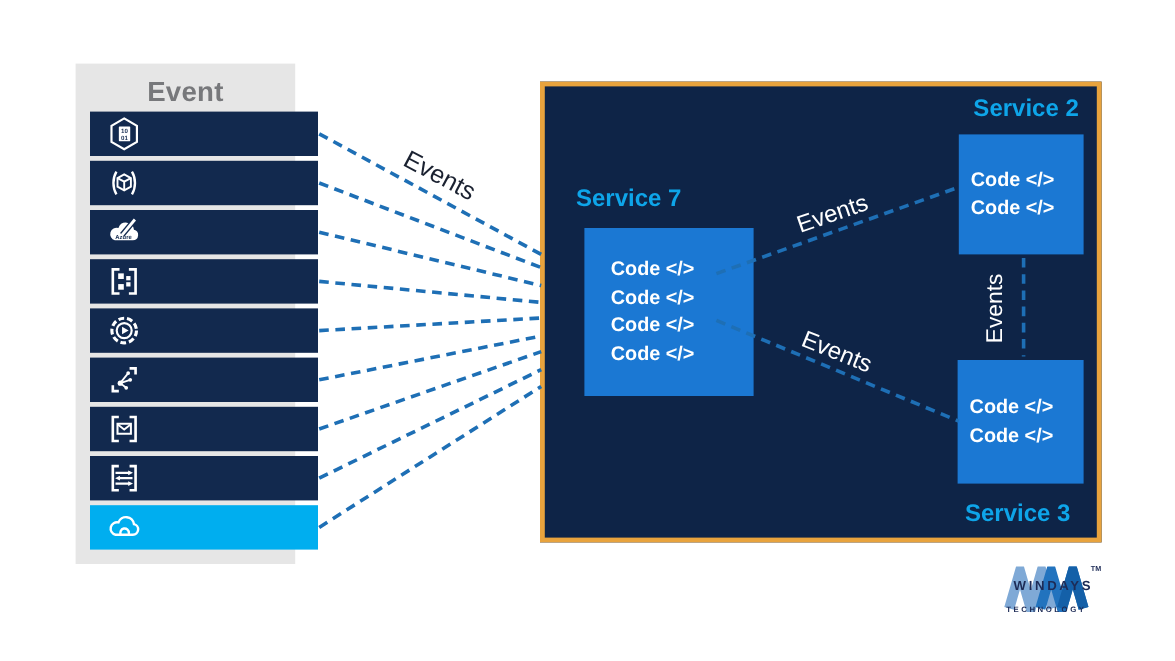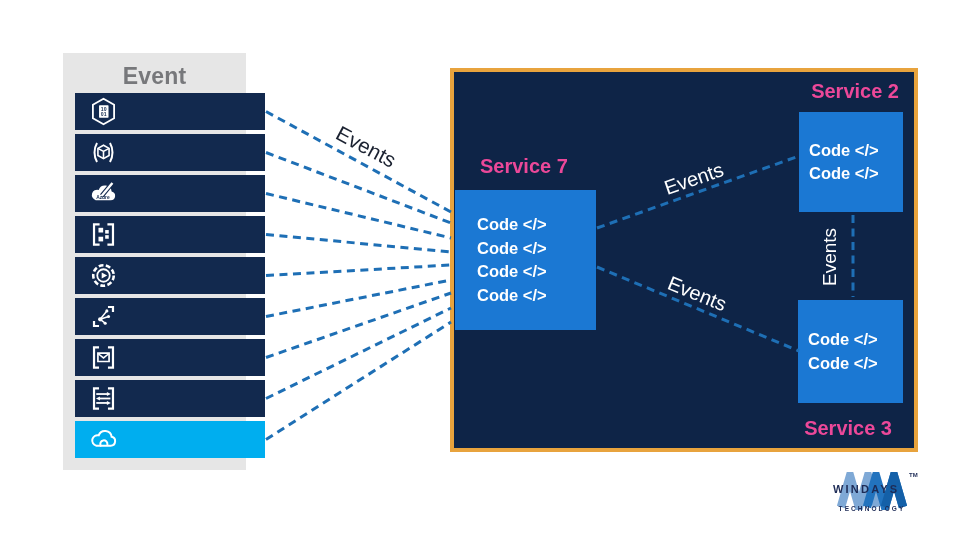--- a/index.html
+++ b/index.html
@@ -14,42 +14,42 @@
   .rows{position:absolute;left:12px;top:40px;width:190px;}
   .pub-row{height:37px;margin-bottom:4px;background:#12294E;display:flex;align-items:center;padding-left:14px;box-sizing:border-box;}
   .pub-row.highlight{background:#00AEEF;}
   .pub-row svg{width:29px;height:29px;display:block;}
   .pub-row svg *{vector-effect:non-scaling-stroke;}
   
   .app-title{position:absolute;left:450px;top:38px;width:468px;text-align:center;
     color:#16243F;font-size:21px;font-weight:700;letter-spacing:.5px;}
   .app-box{position:absolute;left:450px;top:68px;width:468px;height:384px;
     background:#0E2447;border:4px solid #E8A33D;box-sizing:border-box;}
-  .svc-label{position:absolute;color:#ec4899;font-size:20px;font-weight:600;white-space:nowrap;}
+  .svc-label{position:absolute;color:#0ea5e9;font-size:20px;font-weight:600;white-space:nowrap;}
   .code-block{position:absolute;background:#1B78D3;display:flex;flex-direction:column;
-    justify-content:center;color:#fff;font-size:16.5px;font-weight:600;line-height:23.5px;box-sizing:border-box;}
+    justify-content:center;color:#fff;font-size:16.5px;font-weight:600;line-height:23.5px;box-sizing:border-box;margin-left:32px;}
   .s1-label{left:26px;top:83px;}
   .s1-block{left:1px;top:118px;width:141px;height:140px;padding-left:22px;}
   .s2-label{right:15px;top:8px;}
   .s2-block{right:11px;top:40px;width:104px;height:100px;padding-left:10px;}
   .s3-block{right:11px;top:228px;width:105px;height:103px;padding-left:10px;}
   .s3-label{right:22px;bottom:8px;}
   
   .connections{position:absolute;left:0;top:0;width:979px;height:551px;pointer-events:none;}
   .connections line{stroke:#1E6FB5;stroke-width:3;stroke-dasharray:8 5.5;}
   
   .ev{position:absolute;white-space:nowrap;transform-origin:center;}
   .ev-dark{left:366px;top:147px;color:#1A2130;font-size:21px;transform:translate(-50%,-50%) rotate(28deg);}
   .ev-s2{left:694px;top:179px;color:#fff;font-size:20px;transform:translate(-50%,-50%) rotate(-19deg);}
   .ev-s3{left:697px;top:294px;color:#fff;font-size:20px;transform:translate(-50%,-50%) rotate(22deg);}
   .ev-vert{left:830px;top:257px;color:#fff;font-size:19px;transform:translate(-50%,-50%) rotate(-90deg);}
   
   .logo{position:absolute;left:833px;top:466px;width:92px;height:56px;}
   .logo .waves{position:absolute;left:3px;top:6px;width:72px;height:38px;}
-  .logo .brand{position:absolute;top:17px;left:0;width:78px;text-align:left;
+  .logo .brand{position:absolute;top:17px;left:0;width:78px;text-align:right;
     font-size:11px;font-weight:700;letter-spacing:2.2px;color:#1D2B56;}
   .logo .tm{position:absolute;top:6px;left:76px;font-size:6px;font-weight:700;color:#1D2B56;}
   .logo .tagline{position:absolute;top:39px;left:0;width:78px;text-align:center;
     font-size:6.5px;font-weight:700;letter-spacing:2.1px;color:#1D2B56;}
 </style>
 </head>
 <body>
 
 <div id="slide">
 

